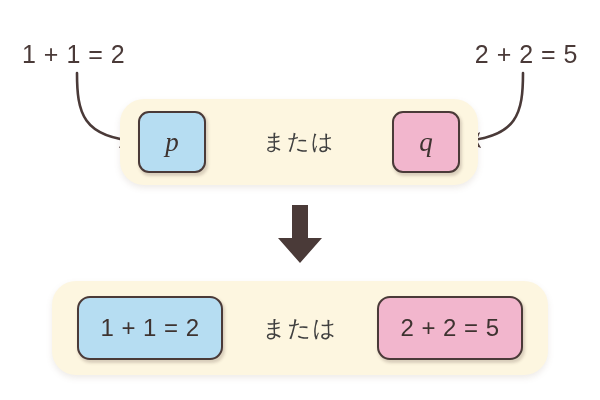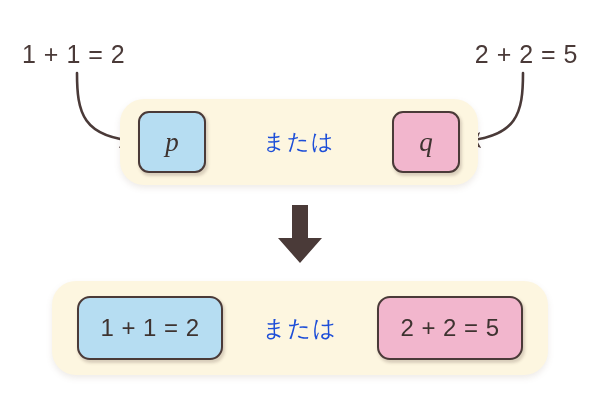--- a/index.html
+++ b/index.html
@@ -92,21 +92,21 @@
   .vbox.wide {
     width: 146px;
     height: 64px;
     font-size: 24px;
     letter-spacing: 0.5px;
     border-radius: 13px;
   }
 
   
   .connective {
-    color: #1d4ed8;
+    color: #404040;
     font-size: 22px;
     letter-spacing: 1.5px;
     white-space: nowrap;
     font-family: Liberation Mono, monospace;
   }
   #panel-bottom .connective { font-size: 23px; }
 
   
   #down-arrow {
     position: absolute;

